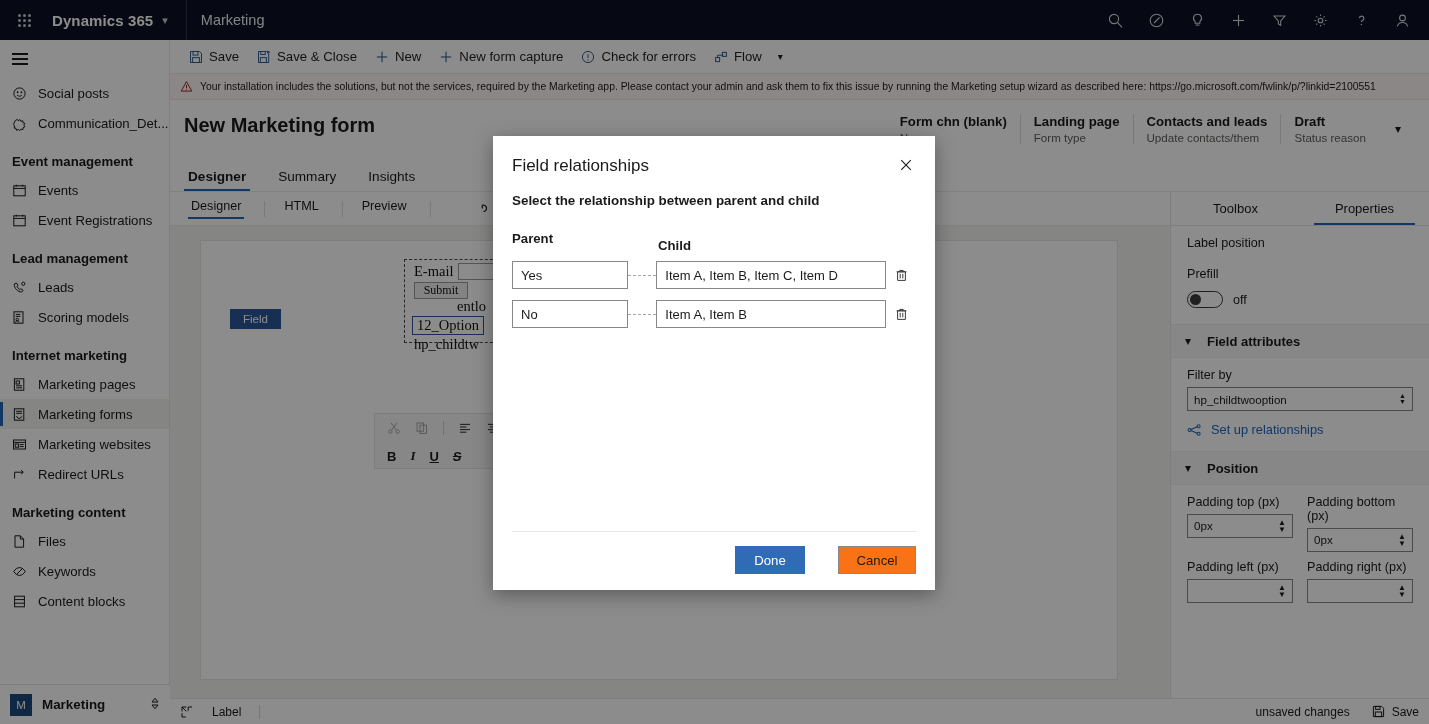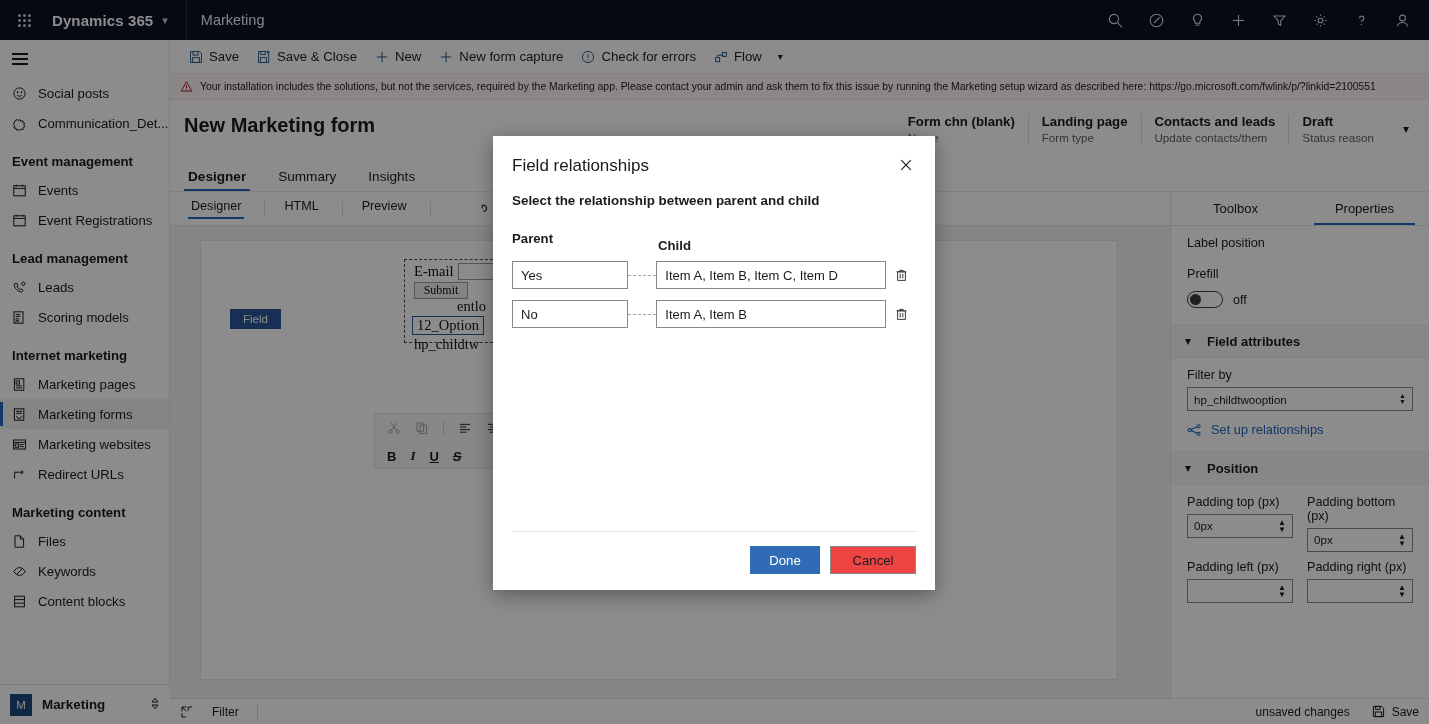--- a/index.html
+++ b/index.html
@@ -65,21 +65,21 @@
 
   .warnbar {
     height: 26px; background: #fdf6f4; border-bottom: 1px solid #f3e4df;
     display: flex; align-items: center; padding-left: 10px;
   }
   .warn-ico { color: #a4262c; margin-right: 7px; display: flex; }
   .warn-txt { font-size: 10.4px; color: #1b1b1b; white-space: nowrap; overflow: hidden; }
 
   .pagehead { height: 58px; display: flex; align-items: flex-start; padding: 14px 0 0 14px; }
   .pagetitle { font-size: 20px; font-weight: bold; color: #1b1b1b; }
-  .headfields { margin-left: auto; display: flex; align-items: center; padding-right: 8px; }
+  .headfields { margin-left: auto; display: flex; align-items: center; padding-right: 16px; }
   .hf { padding: 0 13px; border-left: 1px solid #e1dfdd; }
   .hf:first-child { border-left: none; }
   .hf-v { font-size: 13.2px; font-weight: bold; color: #1b1b1b; white-space: nowrap; }
   .hf-l { font-size: 11.6px; color: #605e5c; padding-top: 2px; white-space: nowrap; }
   .hf-chev { padding: 0 12px 0 16px; color: #1b1b1b; font-size: 12px; cursor: pointer; }
 
   .tabs { height: 34px; display: flex; align-items: flex-end; padding-left: 14px; border-bottom: 1px solid #edebe9; }
   .tab { font-size: 13.6px; color: #1b1b1b; padding: 0 4px 7px 4px; margin-right: 24px; cursor: pointer; position: relative; }
   .tab.on { font-weight: bold; }
   .tab.on::after { content: ""; position: absolute; left: 0; right: 0; bottom: 0; height: 2.5px; background: #2266bb; }
@@ -188,21 +188,21 @@
   .m-col-parent { width: 117px; font-size: 13.2px; font-weight: bold; color: #1b1b1b; }
   .m-col-child { margin-left: 29px; font-size: 13.2px; font-weight: bold; color: #1b1b1b; margin-top: 7px; }
   .m-rows { padding: 8px 19px 0 19px; }
   .m-row { display: flex; align-items: center; margin-bottom: 11px; }
   .m-in-parent { width: 117px; height: 28px; border: 1px solid #8a8886; background: #fff; display: flex; align-items: center; padding: 0 8px; font-size: 13px; color: #1b1b1b; }
   .m-conn { width: 29px; height: 1px; border-top: 1px dashed #a6a6a6; }
   .m-in-child { width: 233px; height: 28px; border: 1px solid #8a8886; background: #fff; display: flex; align-items: center; padding: 0 8px; font-size: 13px; color: #1b1b1b; overflow: hidden; white-space: nowrap; }
   .m-del { width: 30px; display: flex; align-items: center; justify-content: center; color: #3b3b3b; cursor: pointer; }
   .m-foot { margin-top: auto; border-top: 1px solid #e6e6e6; margin-left: 19px; margin-right: 19px; padding: 14px 0 16px 0; display: flex; justify-content: flex-end; gap: 10px; }
   .btn-primary { width: 70px; height: 28px; background: #2f6cb5; color: #ffffff; font-size: 13.2px; display: flex; align-items: center; justify-content: center; border: none; cursor: pointer; font-family: "Liberation Sans", sans-serif; }
-  .btn-default { width: 86px; height: 28px; background: #ef4444; color: #1b1b1b; font-size: 13.2px; display: flex; align-items: center; justify-content: center; border: 1px solid #8a8886; cursor: pointer; font-family: "Liberation Sans", sans-serif; }
+  .btn-default { width: 78px; height: 28px; background: #f97316; color: #1b1b1b; font-size: 13.2px; display: flex; align-items: center; justify-content: center; border: 1px solid #8a8886; cursor: pointer; font-family: "Liberation Sans", sans-serif; margin-left: 23px; }
 </style>
 </head>
 <body>
 
 <div id="app">
 
   <div class="topbar">
     <div class="waffle">
       <div class="waffle-grid">
           <i></i>
@@ -708,21 +708,21 @@
   </div>
 
   <div class="statusbar">
     <span class="sb-ico">
       <svg width="14" height="14" viewBox="0 0 14 14" fill="none" stroke="currentColor" stroke-width="1">
           <path d="M2 2h4.4M2 2v4.4M2 2l4.4 4.4"></path>
           <path d="M2 8.2v3.8h3.8"></path>
           <path d="M12 2h-3.8v3.8"></path>
         </svg>
     </span>
-    <span class="sb-txt">Filter</span>
+    <span class="sb-txt">Label</span>
     <span class="sb-sep"></span>
     <span class="sb-right">
       <span class="sb-txt">unsaved changes</span>
       <span class="sb-save">
         <span class="si">
           <svg width="13" height="13" viewBox="0 0 13 13" fill="none" stroke="currentColor" stroke-width="1">
               <path d="M1.4 1.4h8.3l1.9 1.9v8.3H1.4z"></path>
               <rect x="3.6" y="1.4" width="4.4" height="2.9"></rect>
               <rect x="3.3" y="7" width="6.4" height="4.6"></rect>
             </svg>

